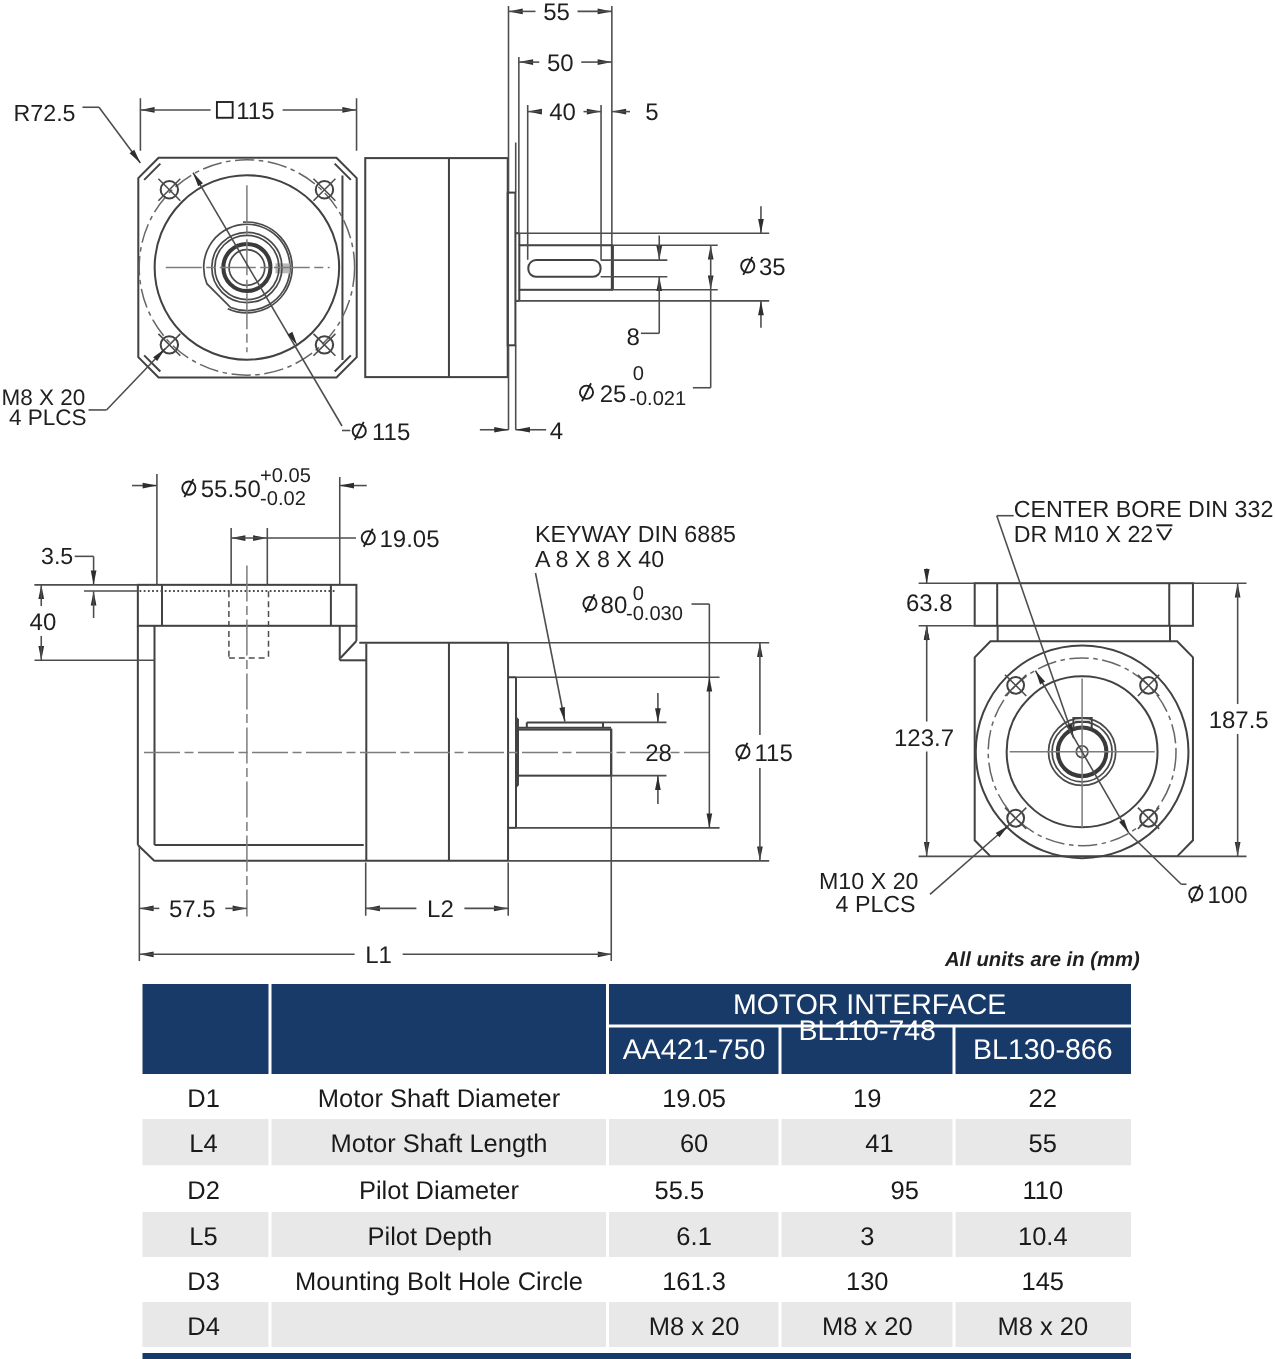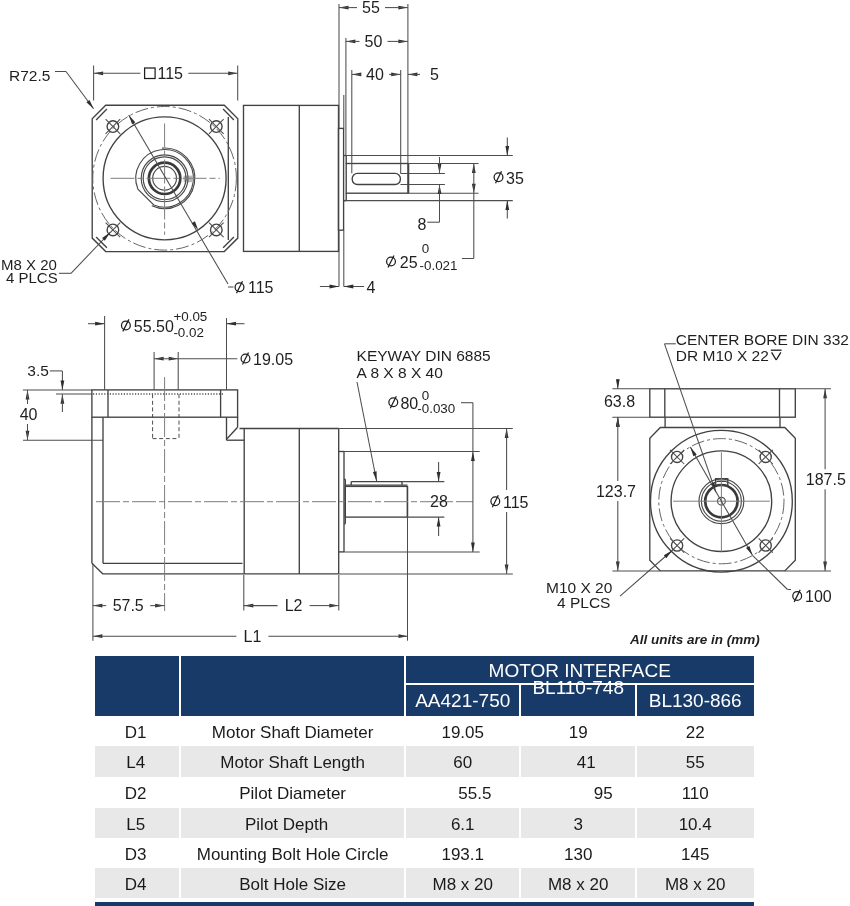--- a/index.html
+++ b/index.html
@@ -365,50 +365,49 @@
 <div class="bt" style="left:309.9px;top:92.5px;width:115.1px;height:30.7px;line-height:30.7px">60</div>
 <div class="bt" style="left:425.0px;top:92.5px;width:132px;height:30.7px;line-height:30.7px">41</div>
 <div class="bt" style="left:540.8px;top:92.5px;width:118.2px;height:30.7px;line-height:30.7px">55</div>
 <div class="wsep" style="left:83.8px;top:90.5px;width:2px;height:30.7px"></div>
 <div class="wsep" style="left:308.9px;top:90.5px;width:2px;height:30.7px"></div>
 <div class="wsep" style="left:424.0px;top:90.5px;width:2px;height:30.7px"></div>
 <div class="wsep" style="left:539.8px;top:90.5px;width:2px;height:30.7px"></div>
 <div style="position:absolute;left:0;top:121.2px;width:659px;height:30.8px;background:#ffffff"></div>
 <div class="bt" style="left:-2.0px;top:123.2px;width:84.8px;height:30.8px;line-height:30.8px">D2</div>
 <div class="bt" style="left:84.8px;top:123.2px;width:225.1px;height:30.8px;line-height:30.8px">Pilot Diameter</div>
-<div class="bt" style="left:322px;top:123.2px;width:115.1px;height:30.8px;line-height:30.8px">55.5</div>
+<div class="bt" style="left:300px;top:123.2px;width:115.1px;height:30.8px;line-height:30.8px">55.5</div>
 <div class="bt" style="left:450px;top:123.2px;width:115.8px;height:30.8px;line-height:30.8px">95</div>
 <div class="bt" style="left:540.8px;top:123.2px;width:118.2px;height:30.8px;line-height:30.8px">110</div>
 <div class="wsep" style="left:83.8px;top:121.2px;width:2px;height:30.8px"></div>
 <div class="wsep" style="left:308.9px;top:121.2px;width:2px;height:30.8px"></div>
 <div class="wsep" style="left:424.0px;top:121.2px;width:2px;height:30.8px"></div>
 <div class="wsep" style="left:539.8px;top:121.2px;width:2px;height:30.8px"></div>
 <div style="position:absolute;left:0;top:152.0px;width:659px;height:29.9px;background:#e8e8e8"></div>
 <div class="bt" style="left:-2.0px;top:154.0px;width:84.8px;height:29.9px;line-height:29.9px">L5</div>
 <div class="bt" style="left:84.8px;top:154.0px;width:213px;height:29.9px;line-height:29.9px">Pilot Depth</div>
 <div class="bt" style="left:309.9px;top:154.0px;width:115.1px;height:29.9px;line-height:29.9px">6.1</div>
 <div class="bt" style="left:425.0px;top:154.0px;width:115.8px;height:29.9px;line-height:29.9px">3</div>
 <div class="bt" style="left:540.8px;top:154.0px;width:118.2px;height:29.9px;line-height:29.9px">10.4</div>
 <div class="wsep" style="left:83.8px;top:152.0px;width:2px;height:29.9px"></div>
 <div class="wsep" style="left:308.9px;top:152.0px;width:2px;height:29.9px"></div>
 <div class="wsep" style="left:424.0px;top:152.0px;width:2px;height:29.9px"></div>
 <div class="wsep" style="left:539.8px;top:152.0px;width:2px;height:29.9px"></div>
 <div style="position:absolute;left:0;top:181.9px;width:659px;height:30.7px;background:#ffffff"></div>
 <div class="bt" style="left:-2.0px;top:183.9px;width:84.8px;height:30.7px;line-height:30.7px">D3</div>
 <div class="bt" style="left:84.8px;top:183.9px;width:225.1px;height:30.7px;line-height:30.7px">Mounting Bolt Hole Circle</div>
-<div class="bt" style="left:309.9px;top:183.9px;width:115.1px;height:30.7px;line-height:30.7px">193.1</div>
+<div class="bt" style="left:309.9px;top:183.9px;width:115.1px;height:30.7px;line-height:30.7px">161.3</div>
 <div class="bt" style="left:425.0px;top:183.9px;width:115.8px;height:30.7px;line-height:30.7px">130</div>
 <div class="bt" style="left:540.8px;top:183.9px;width:118.2px;height:30.7px;line-height:30.7px">145</div>
 <div class="wsep" style="left:83.8px;top:181.9px;width:2px;height:30.7px"></div>
 <div class="wsep" style="left:308.9px;top:181.9px;width:2px;height:30.7px"></div>
 <div class="wsep" style="left:424.0px;top:181.9px;width:2px;height:30.7px"></div>
 <div class="wsep" style="left:539.8px;top:181.9px;width:2px;height:30.7px"></div>
 <div style="position:absolute;left:0;top:212.6px;width:659px;height:30.0px;background:#e8e8e8"></div>
 <div class="bt" style="left:-2.0px;top:214.6px;width:84.8px;height:30.0px;line-height:30.0px">D4</div>
-<div class="bt" style="left:84.8px;top:214.6px;width:225.1px;height:30.0px;line-height:30.0px">Bolt Hole Size</div>
 <div class="bt" style="left:309.9px;top:214.6px;width:115.1px;height:30.0px;line-height:30.0px">M8 x 20</div>
 <div class="bt" style="left:425.0px;top:214.6px;width:115.8px;height:30.0px;line-height:30.0px">M8 x 20</div>
 <div class="bt" style="left:540.8px;top:214.6px;width:118.2px;height:30.0px;line-height:30.0px">M8 x 20</div>
 <div class="wsep" style="left:83.8px;top:212.6px;width:2px;height:30.0px"></div>
 <div class="wsep" style="left:308.9px;top:212.6px;width:2px;height:30.0px"></div>
 <div class="wsep" style="left:424.0px;top:212.6px;width:2px;height:30.0px"></div>
 <div class="wsep" style="left:539.8px;top:212.6px;width:2px;height:30.0px"></div>
 <div class="thead" style="left:0;top:246.6px;width:659px;height:3.4px"></div>
 </div>
 </div>

